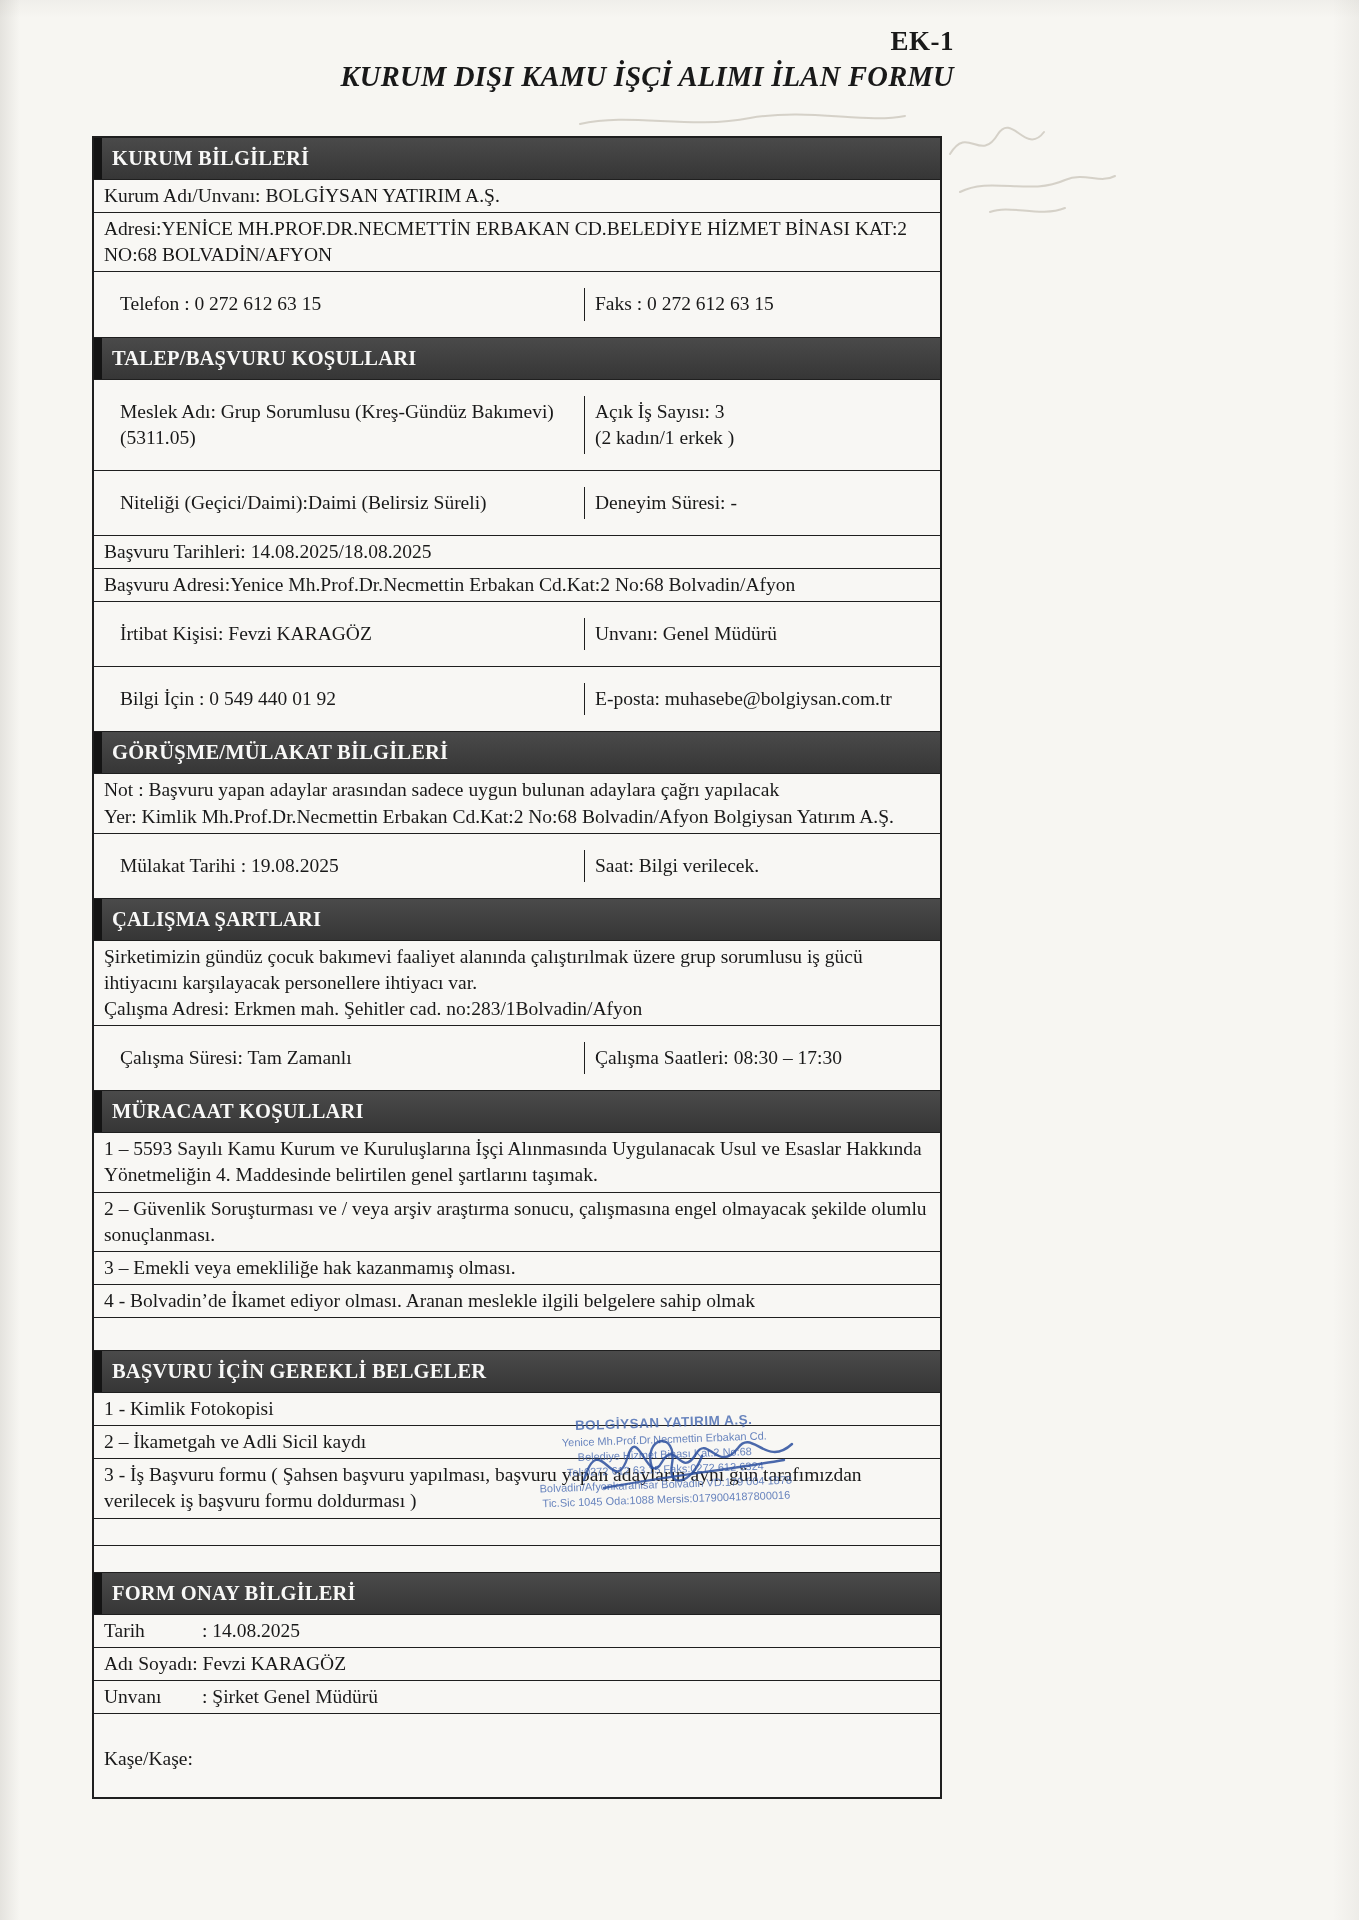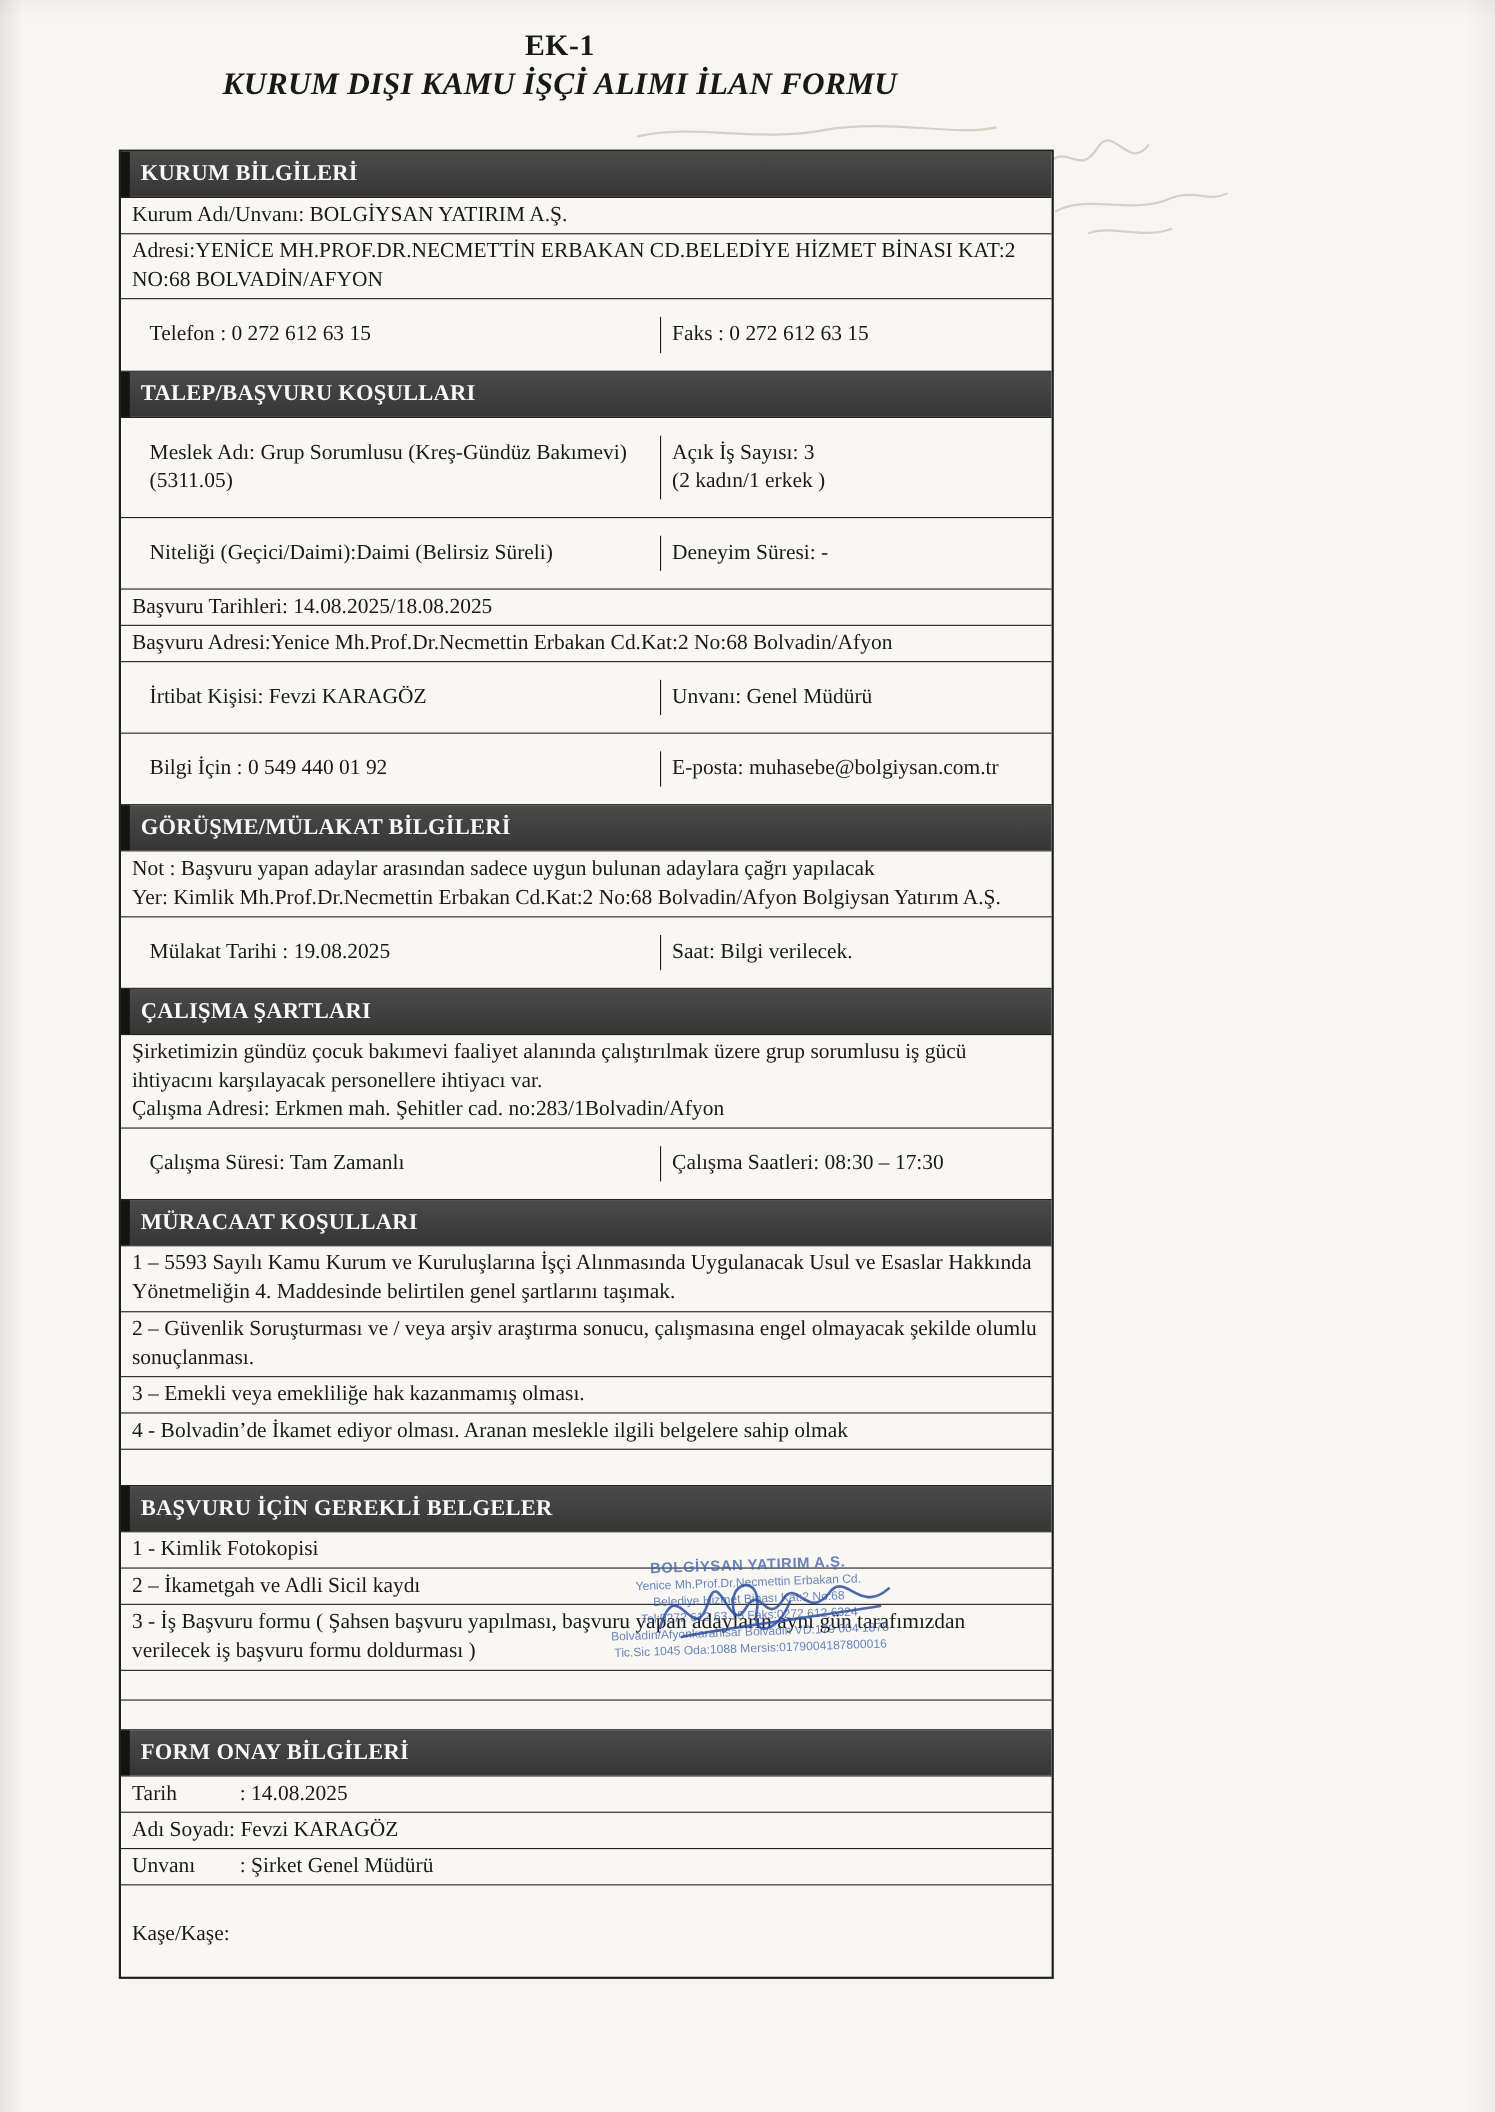--- a/index.html
+++ b/index.html
@@ -5,25 +5,25 @@
   html,body{margin:0;padding:0;background:#e9e7e3;}
   .page{
     position:relative;width:1359px;height:1920px;margin:0 auto;overflow:hidden;
     background:
       linear-gradient(90deg, rgba(60,55,45,0.10), rgba(60,55,45,0) 20px),
       linear-gradient(270deg, rgba(60,55,45,0.05), rgba(60,55,45,0) 26px),
       linear-gradient(180deg, rgba(60,55,45,0.04), rgba(60,55,45,0) 18px),
       #f7f6f2;
     font-family:"Liberation Serif","DejaVu Serif",serif;color:#191919;
   }
-  .title-block{position:absolute;left:86px;top:26px;width:846px;text-align:center;}
+  .title-block{position:absolute;left:108px;top:26px;width:846px;text-align:right;}
   .ek{font-size:27px;font-weight:700;letter-spacing:0.5px;}
   .main-title{font-size:28.5px;font-weight:700;letter-spacing:0.3px;margin-top:4px;font-style:italic;}
 
-  .form{position:absolute;left:108px;top:136px;width:846px;border:2px solid #1f1f1f;background:rgba(255,255,255,0.18);}
+  .form{position:absolute;left:92px;top:136px;width:846px;border:2px solid #1f1f1f;background:rgba(255,255,255,0.18);}
   .row{border-top:1px solid #1f1f1f;padding:3px 10px;font-size:19.5px;line-height:1.34;}
   .row .line{display:block;}
   .sec-bar{
     border-top:1px solid #1f1f1f;position:relative;
     background:linear-gradient(180deg,#4a4a4a,#363636);
     color:#f8f8f7;font-weight:700;font-size:20.5px;letter-spacing:0.2px;
     padding:9px 12px 9px 18px;
   }
   .sec-bar::before{content:"";position:absolute;left:0;top:0;bottom:0;width:8px;background:#141414;}
   .form > .sec-bar:first-child{border-top:none;}

